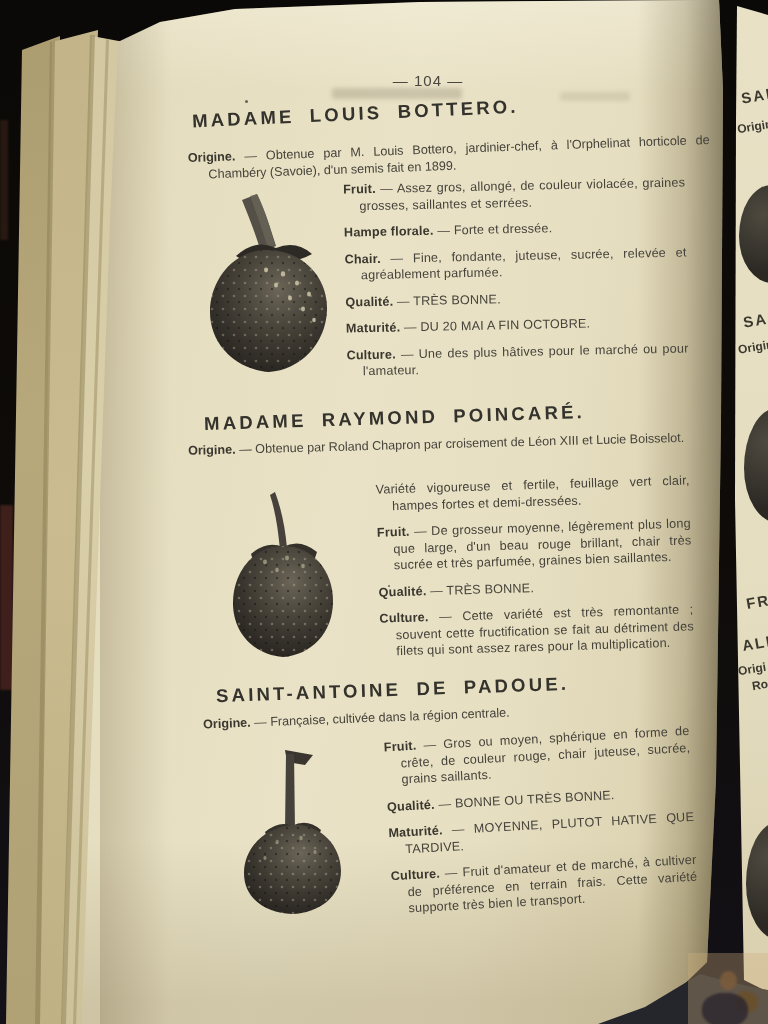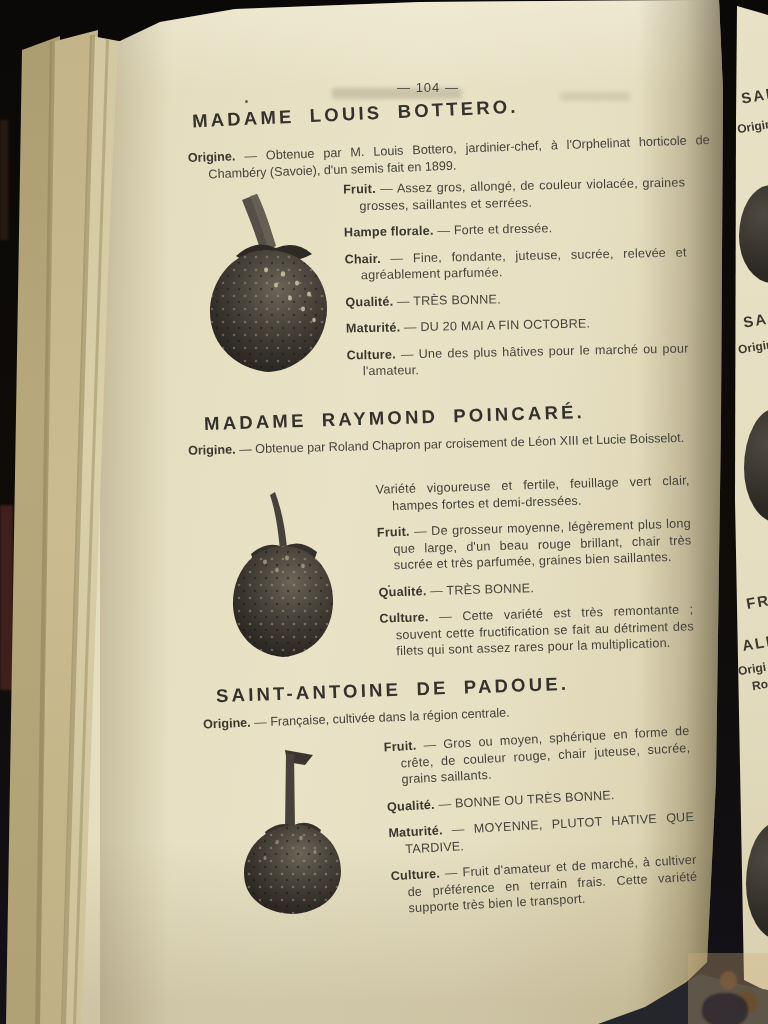--- a/index.html
+++ b/index.html
@@ -30,21 +30,21 @@
     clip-path:polygon(118px 42px,160px 22px,235px 9px,420px 2px,700px 0px,719px 0px,723px 90px,721px 420px,716px 780px,707px 962px,668px 1000px,636px 1018px,610px 1024px,82px 1024px,90px 780px,100px 500px,110px 220px);
   }
   .gutter-shade{position:absolute;top:0;bottom:0;left:638px;width:86px;background:linear-gradient(90deg,rgba(105,92,58,0) 0%,rgba(105,92,58,.25) 55%,rgba(55,45,22,.5) 100%);}
   .left-shade{position:absolute;top:0;bottom:0;left:100px;width:70px;background:linear-gradient(90deg,rgba(110,95,60,.25),rgba(110,95,60,0));}
   .speck{position:absolute;border-radius:50%;background:#6a645a;}
 
   
   .ghost-bar{position:absolute;background:rgba(125,115,92,.28);border-radius:3px;filter:blur(2px);}
 
   
-  .pagenum{position:absolute;left:378px;top:80px;width:100px;text-align:center;font-size:13px;color:#4a473f;letter-spacing:1px;}
+  .pagenum{position:absolute;left:378px;top:72px;width:100px;text-align:center;font-size:15px;color:#4a473f;letter-spacing:1px;}
   .vh{position:absolute;font-weight:700;color:#34322c;font-size:18.5px;letter-spacing:3.2px;word-spacing:7px;white-space:nowrap;}
   .h1{left:192px;top:103px;transform:rotate(-2.6deg);}
   .h2{left:204px;top:407px;transform:rotate(-1.8deg);}
   .h3{left:216px;top:679px;transform:rotate(-2deg);}
   .origine{position:absolute;font-size:12.6px;line-height:17px;color:#45423a;text-align:justify;padding-left:20px;text-indent:-20px;}
   .og1{left:188px;top:141px;width:502px;transform:rotate(-2deg);}
   .og2{left:188px;top:436px;width:500px;transform:rotate(-1.5deg);}
   .og3{left:203px;top:708px;width:420px;transform:rotate(-2.2deg);text-align:left;}
   .lbl{font-weight:700;color:#3a372f;}
   .attr-col{position:absolute;font-size:12.6px;line-height:16.5px;color:#45423a;}

